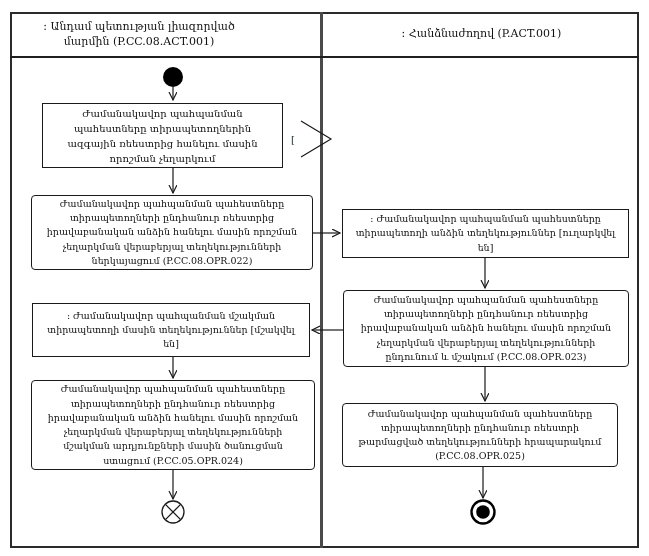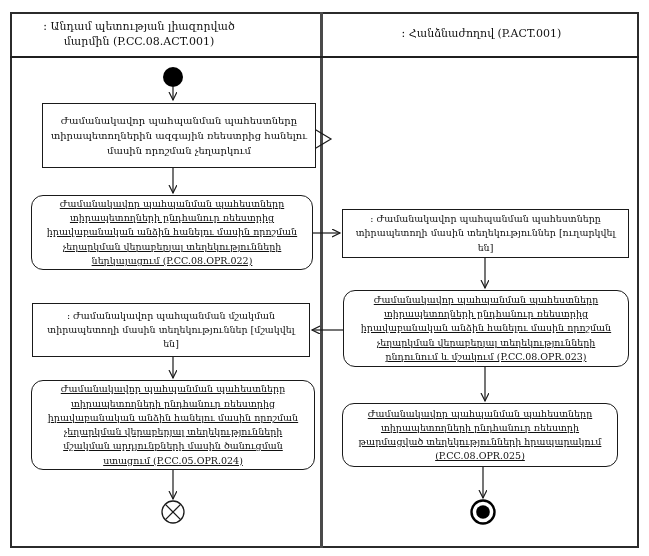--- a/index.html
+++ b/index.html
@@ -24,21 +24,21 @@
   .lane-header{
     position:absolute;display:flex;align-items:center;justify-content:center;
     text-align:center;font-size:11px;line-height:1.3;box-sizing:border-box;padding:0 8px;
   }
   .node{
     position:absolute;display:flex;align-items:center;justify-content:center;
     text-align:center;box-sizing:border-box;
     border:1.2px solid #1a1a1a;background:#ffffff;
     font-size:9.5px;line-height:1.5;padding:2px 7px;
   }
-  .node.rounded{border-radius:12px;text-decoration:underline;}
+  .node.rounded{border-radius:4px;}
   .node.action1{font-size:10px;}
   svg.overlay{position:absolute;left:0;top:0;width:649px;height:556px;pointer-events:none;}
   svg .flow{stroke:#1a1a1a;stroke-width:1.2;fill:none;}
   svg .shape{stroke:#1a1a1a;fill:none;}
   svg text.connector-label{font-family:"DejaVu Serif","DejaVu Sans",serif;font-size:10px;fill:#233;}
 </style>
 </head>
 <body>
 
 <div class="stage">
@@ -78,27 +78,27 @@
       <line x1="165.4" y1="504.4" x2="180.6" y2="519.6" stroke="#1a1a1a" stroke-width="1.3"></line>
       <line x1="180.6" y1="504.4" x2="165.4" y2="519.6" stroke="#1a1a1a" stroke-width="1.3"></line>
     </g>
 
     <g>
       <circle cx="483" cy="512" r="11.5" fill="#fff" stroke="#000" stroke-width="2.4"></circle>
       <circle cx="483" cy="512" r="6.8" fill="#000"></circle>
     </g>
   </svg>
 
-  <div class="node action1" style="left:42px;top:103px;width:274px;height:65px;">Ժամանակավոր պահպանման պահեստները տիրապետողներին ազգային ռեեստրից հանելու մասին որոշման չեղարկում</div>
+  <div class="node action1" style="left:42px;top:103px;width:241px;height:65px;">Ժամանակավոր պահպանման պահեստները տիրապետողներին ազգային ռեեստրից հանելու մասին որոշման չեղարկում</div>
 
   <div class="node rounded" style="left:31px;top:195px;width:282px;height:75px;">Ժամանակավոր պահպանման պահեստները տիրապետողների ընդհանուր ռեեստրից իրավաբանական անձին հանելու մասին որոշման չեղարկման վերաբերյալ տեղեկությունների ներկայացում (P.CC.08.OPR.022)</div>
 
   <div class="node" style="left:32px;top:303px;width:278px;height:54px;">: Ժամանակավոր պահպանման մշակման տիրապետողի մասին տեղեկություններ [մշակվել են]</div>
 
   <div class="node rounded" style="left:31px;top:380px;width:284px;height:90px;">Ժամանակավոր պահպանման պահեստները տիրապետողների ընդհանուր ռեեստրից իրավաբանական անձին հանելու մասին որոշման չեղարկման վերաբերյալ տեղեկությունների մշակման արդյունքների մասին ծանուցման ստացում (P.CC.05.OPR.024)</div>
 
-  <div class="node" style="left:342px;top:209px;width:287px;height:49px;">: Ժամանակավոր պահպանման պահեստները տիրապետողի մասին տեղեկություններ [ուղարկվել են]</div>
+  <div class="node" style="left:342px;top:209px;width:287px;height:49px;">: Ժամանակավոր պահպանման պահեստները տիրապետողի անձին տեղեկություններ [ուղարկվել են]</div>
 
   <div class="node rounded" style="left:343px;top:290px;width:286px;height:77px;">Ժամանակավոր պահպանման պահեստները տիրապետողների ընդհանուր ռեեստրից իրավաբանական անձին հանելու մասին որոշման չեղարկման վերաբերյալ տեղեկությունների ընդունում և մշակում (P.CC.08.OPR.023)</div>
 
   <div class="node rounded" style="left:342px;top:403px;width:276px;height:64px;">Ժամանակավոր պահպանման պահեստները տիրապետողների ընդհանուր ռեեստրի թարմացված տեղեկությունների հրապարակում (P.CC.08.OPR.025)</div>
 
 </div>
 
 </body></html>

